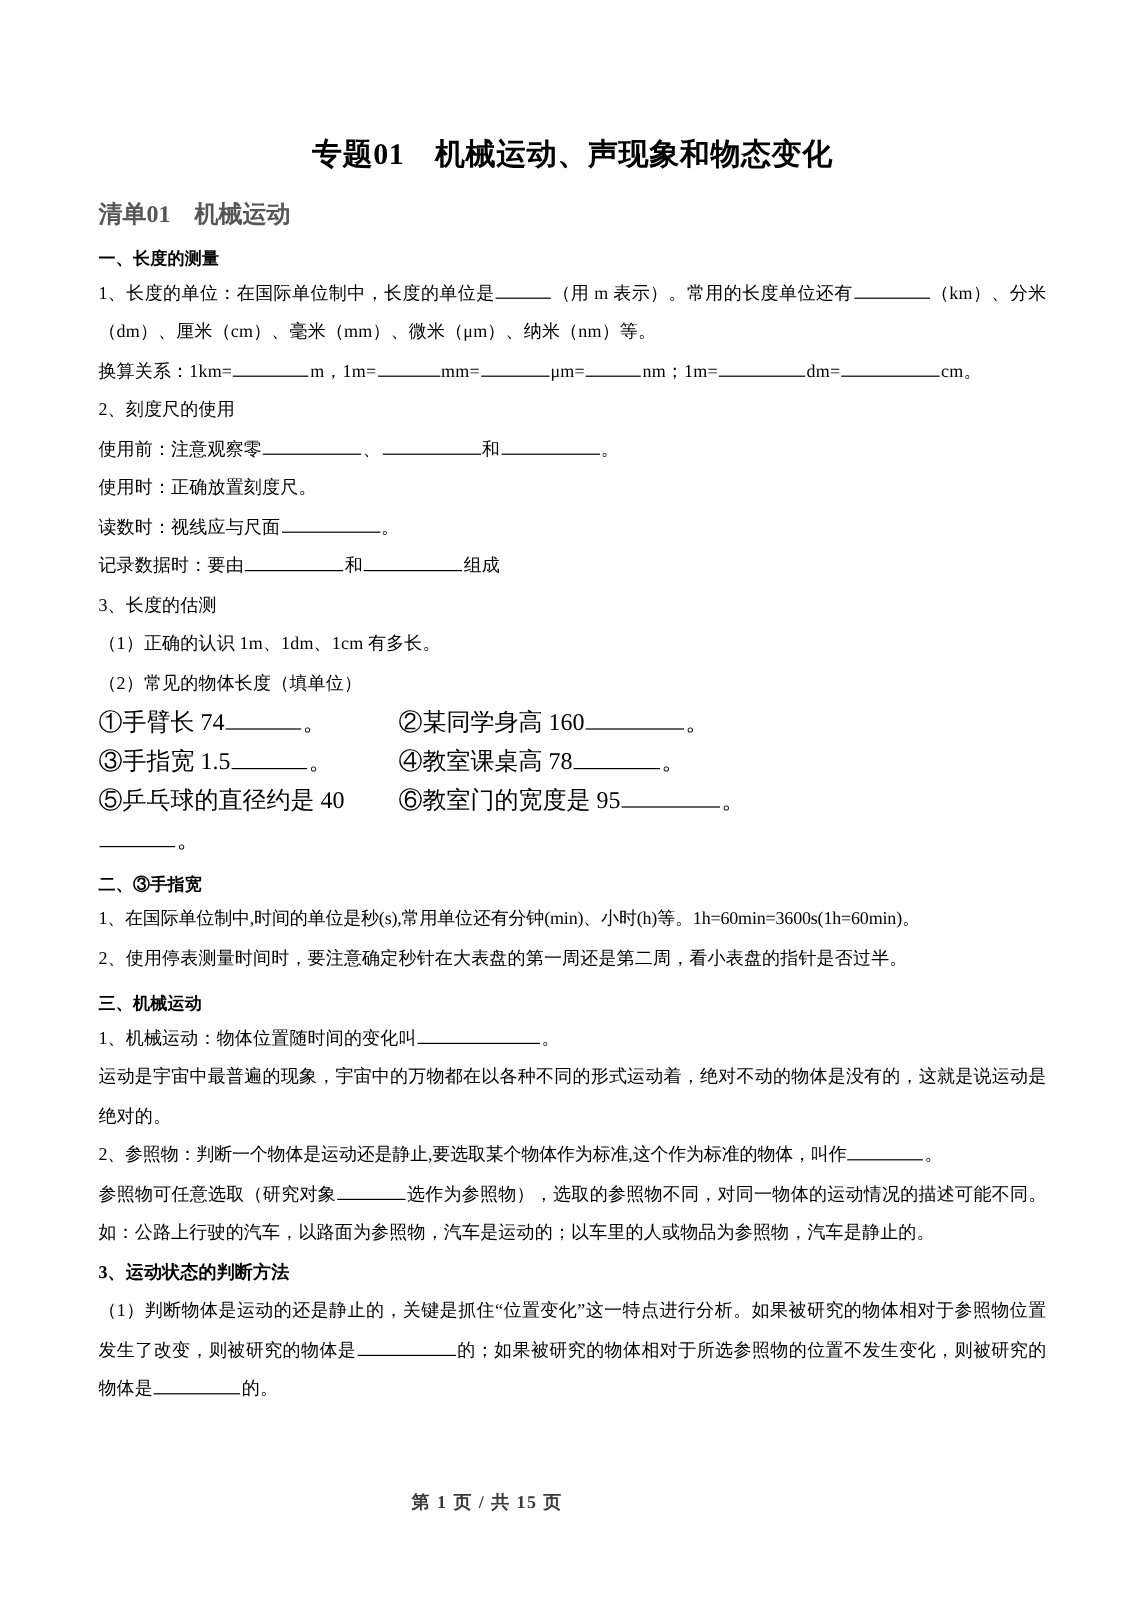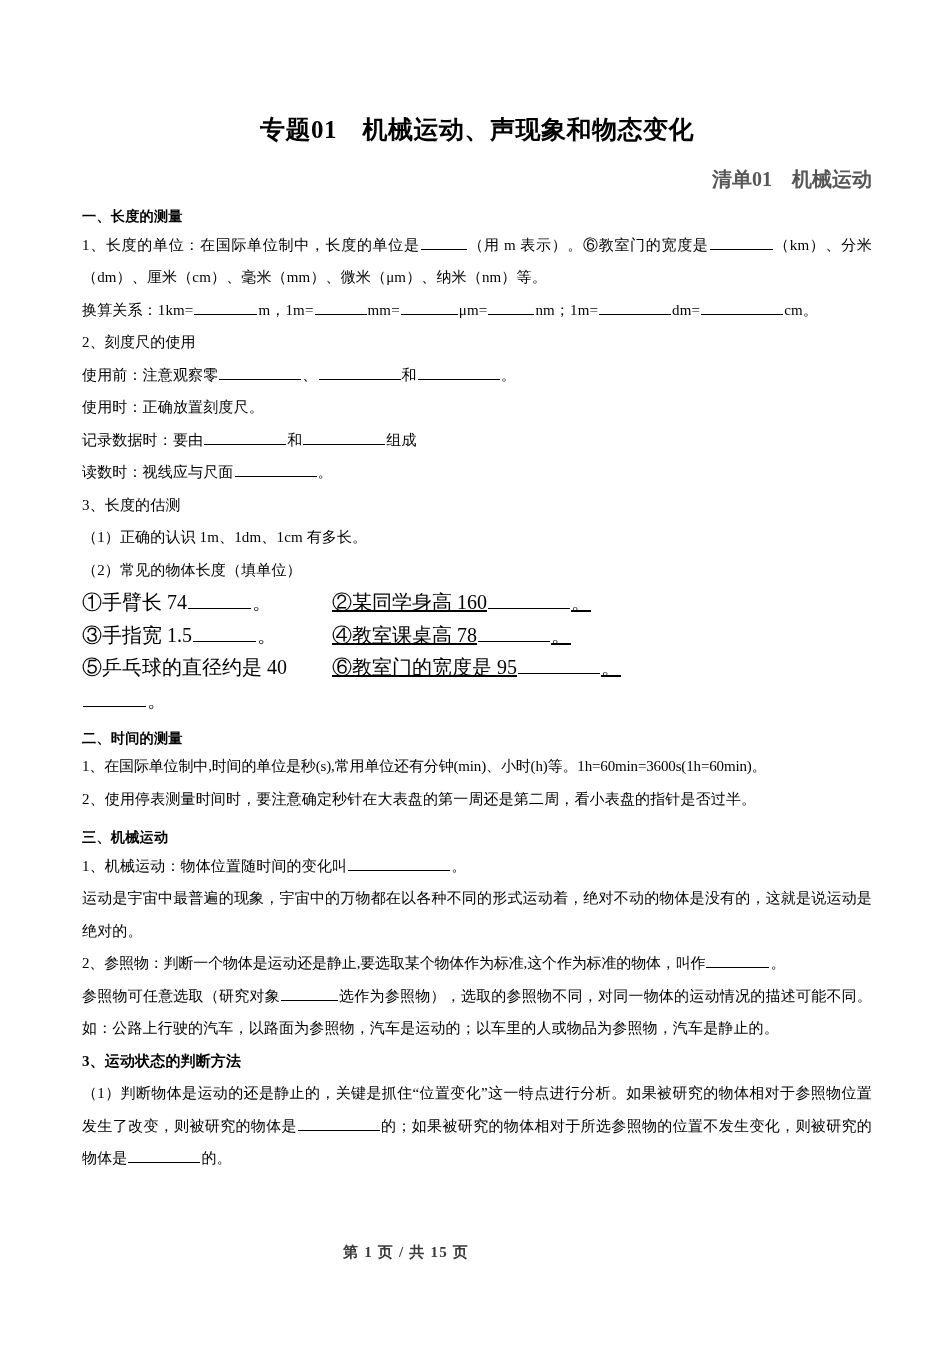--- a/index.html
+++ b/index.html
@@ -38,21 +38,21 @@
     font-size: 25px;
     font-weight: bold;
     color: #000;
     letter-spacing: 0.5px;
     margin-top: 112px;
     line-height: 1.45;
     white-space: pre;
   }
 
   .doc-subtitle {
-    text-align: right;
+    text-align: left;
     font-size: 20px;
     font-weight: bold;
     color: #565656;
     margin-top: 17px;
     line-height: 1.45;
     white-space: pre;
   }
 
   
   .sec-head {
@@ -90,21 +90,21 @@
   .b8  { width: 82px; }
   .b10 { width: 102px; }
 
   
   .two-col {
     display: flex;
     font-size: 20px;
     line-height: 32.5px;
   }
   .two-col .c1 { width: 250px; flex: 0 0 250px; }
-  .two-col .c2 { flex: 1 1 auto; text-decoration: underline; }
+  .two-col .c2 { flex: 1 1 auto; }
 
   
   .tight { letter-spacing: -0.15px; }
 
   
   .footer {
     position: absolute;
     left: 0;
     top: 1243px;
     width: 812px;
@@ -122,41 +122,41 @@
 
   <div class="content">
 
     <div class="doc-title">专题01　机械运动、声现象和物态变化</div>
 
     <div class="doc-subtitle">清单01　机械运动</div>
 
     <div class="sec-head">一、长度的测量</div>
 
     <div class="para">
-      <span>1、长度的单位：在国际单位制中，长度的单位是</span><span class="blank b45"></span><span>（用 m 表示）。⑥教室门的宽度是</span><span class="blank b6"></span><span>（km）、</span><span>分米（dm）、厘米（cm）、毫米（mm）、微米（μm）、纳米（nm）等。</span>
+      <span>1、长度的单位：在国际单位制中，长度的单位是</span><span class="blank b45"></span><span>（用 m 表示）。常用的长度单位还有</span><span class="blank b6"></span><span>（km）、</span><span>分米（dm）、厘米（cm）、毫米（mm）、微米（μm）、纳米（nm）等。</span>
     </div>
 
     <div class="para">
       <span>换算关系：1km=</span><span class="blank b6"></span><span>m，1m=</span><span class="blank b5"></span><span>mm=</span><span class="blank b55"></span><span>μm=</span><span class="blank b45"></span><span>nm；1m=</span><span class="blank b7"></span><span>dm=</span><span class="blank b8"></span><span>cm。</span>
     </div>
 
     <div class="para">2、刻度尺的使用</div>
 
     <div class="para">
       <span>使用前：注意观察零</span><span class="blank b8"></span><span>、</span><span class="blank b8"></span><span>和</span><span class="blank b8"></span><span>。</span>
     </div>
 
     <div class="para">使用时：正确放置刻度尺。</div>
 
     <div class="para">
+      <span>读数时：视线应与尺面</span><span class="blank b8"></span><span>。</span>
+    </div>
+
+    <div class="para">
       <span>记录数据时：要由</span><span class="blank b8"></span><span>和</span><span class="blank b8"></span><span>组成</span>
-    </div>
-
-    <div class="para">
-      <span>读数时：视线应与尺面</span><span class="blank b8"></span><span>。</span>
     </div>
 
     <div class="para">3、长度的估测</div>
 
     <div class="para">（1）正确的认识 1m、1dm、1cm 有多长。</div>
 
     <div class="para">（2）常见的物体长度（填单位）</div>
 
     <div class="two-col">
       <div class="c1">
@@ -179,21 +179,21 @@
     <div class="two-col">
       <div class="c1">
         <span>⑤乒乓球的直径约是 40</span><span class="blank b6"></span><span>。</span>
       </div>
       <div class="c2">
         <span>⑥教室门的宽度是 95</span><span class="blank b8"></span><span>。</span>
       </div>
     </div>
 
 
-    <div class="sec-head">二、时间的测量</div>
+    <div class="sec-head">二、③手指宽</div>
 
     <div class="para tight">1、在国际单位制中,时间的单位是秒(s),常用单位还有分钟(min)、小时(h)等。1h=60min=3600s(1h=60min)。</div>
 
     <div class="para">2、使用停表测量时间时，要注意确定秒针在大表盘的第一周还是第二周，看小表盘的指针是否过半。</div>
 
     <div class="sec-head">三、机械运动</div>
 
     <div class="para">
       <span class="lead">1、机械运动：</span><span>物体位置随时间的变化叫</span><span class="blank b10"></span><span>。</span>
     </div>

